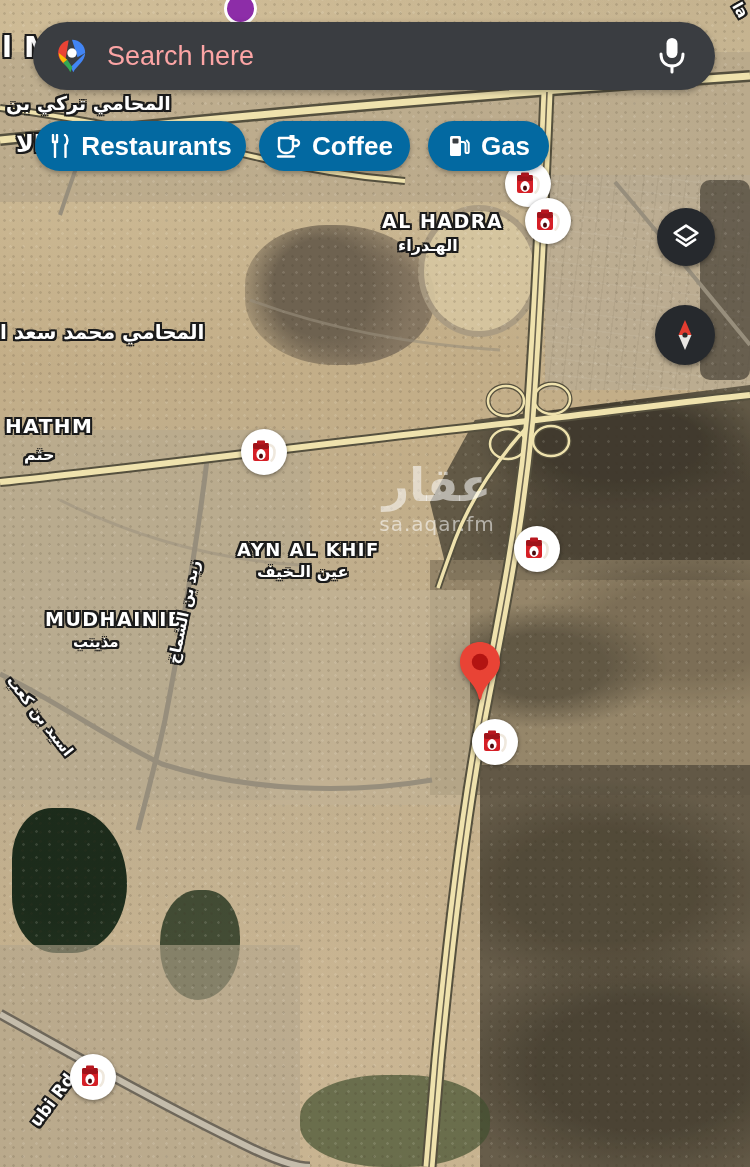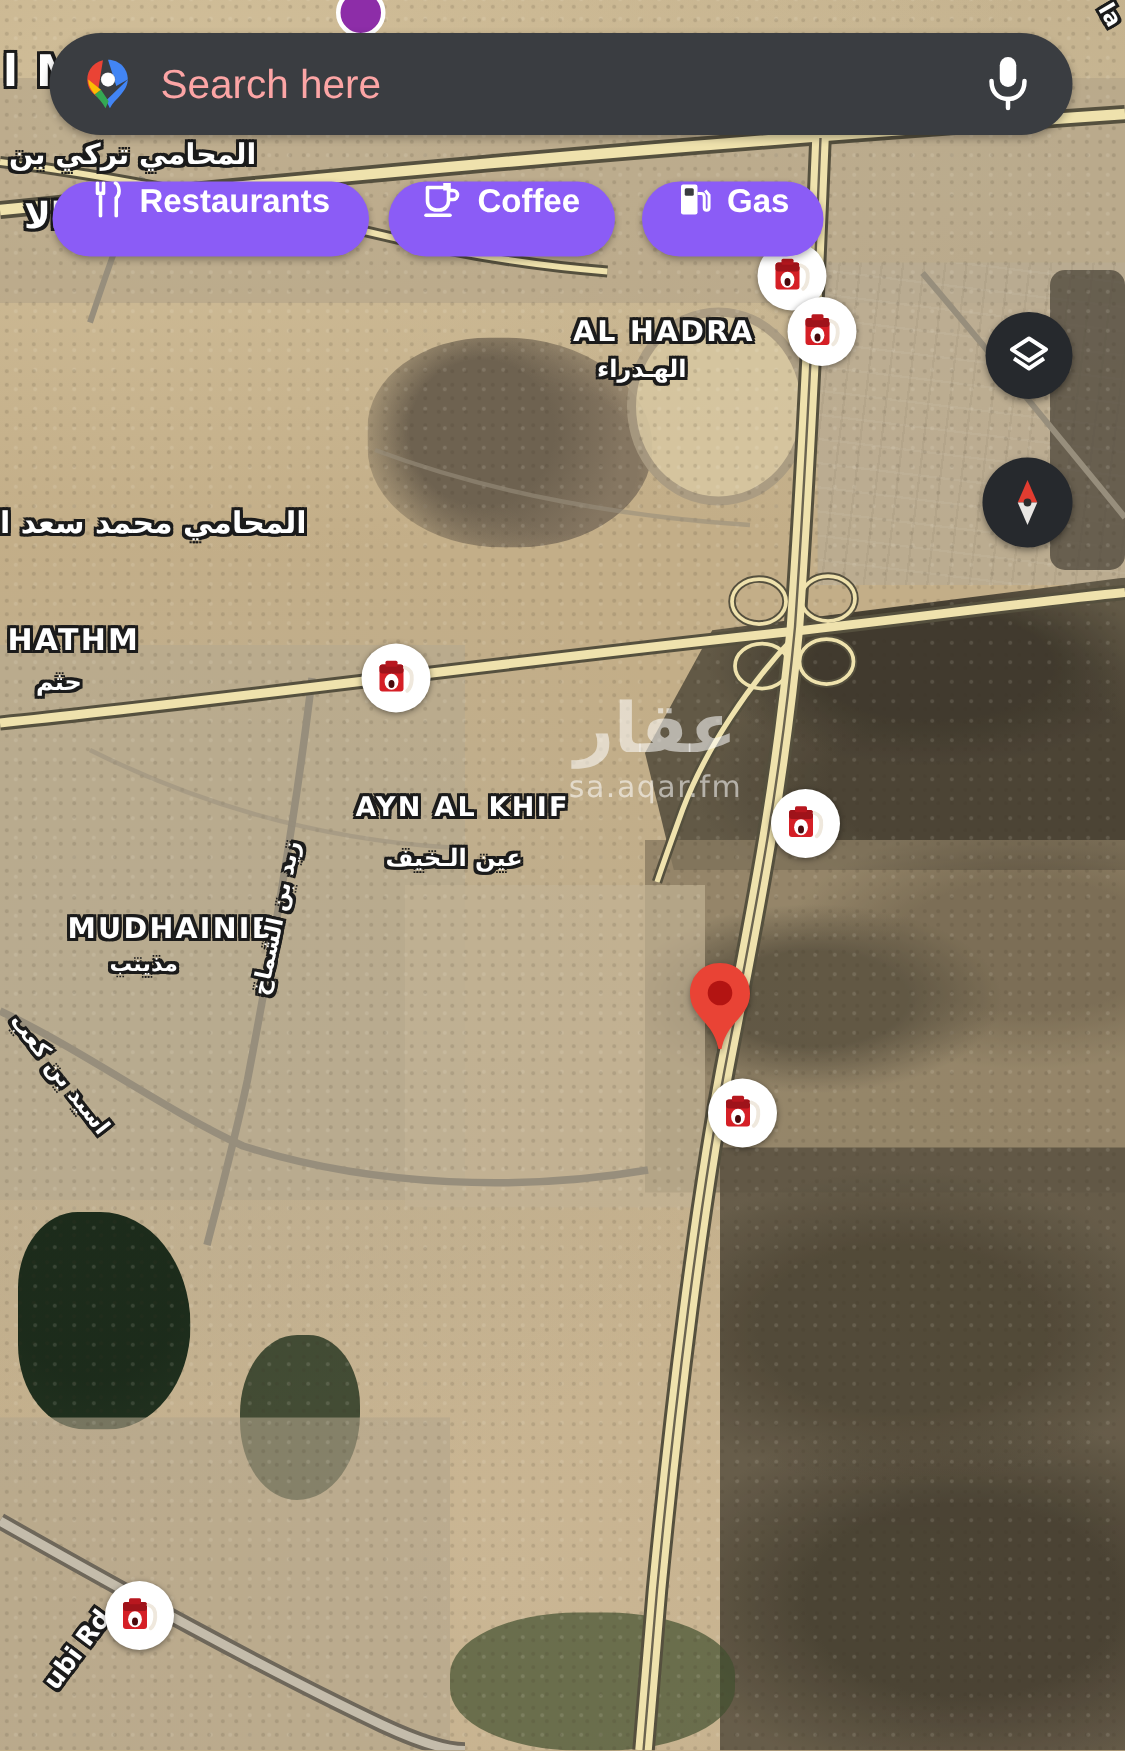--- a/index.html
+++ b/index.html
@@ -80,23 +80,23 @@
     background:#8d2da8;border:3px solid #fff;z-index:12;}
 
   
   #search-bar{position:absolute;left:33px;top:22px;width:682px;height:68px;background:#3a3d41;
     border-radius:34px;z-index:40;display:flex;align-items:center;box-shadow:0 2px 6px rgba(0,0,0,.3);}
   #gmaps-logo{width:34px;height:34px;margin-left:22px;flex:0 0 auto;}
   #search-placeholder{color:#fca5a5;font-size:27px;margin-left:18px;flex:1;
     font-family:"Liberation Sans",sans-serif;}
   #mic{width:30px;height:40px;margin-right:28px;flex:0 0 auto;}
 
-  .chip{position:absolute;top:121px;height:50px;background:#8b5cf6;border-radius:25px;z-index:41;
-    display:flex;align-items:flex-start;justify-content:center;gap:10px;color:#fff;
-    font-size:22px;font-weight:bold;box-shadow:0 2px 5px rgba(0,0,0,.3);
+  .chip{position:absolute;top:121px;height:50px;background:#0369a1;border-radius:25px;z-index:41;
+    display:flex;align-items:center;justify-content:center;gap:10px;color:#fff;
+    font-size:26px;font-weight:bold;box-shadow:0 2px 5px rgba(0,0,0,.3);
     font-family:"Liberation Sans",sans-serif;}
   .chip svg{flex:0 0 auto;}
 
   .round-btn{position:absolute;border-radius:50%;background:#26292d;z-index:45;
     display:flex;align-items:center;justify-content:center;box-shadow:0 2px 5px rgba(0,0,0,.4);}
   #layers-btn{left:657px;top:208px;width:58px;height:58px;}
   #compass-btn{left:655px;top:305px;width:60px;height:60px;}
 </style>
 </head>
 <body>
@@ -230,24 +230,24 @@
       <polygon points="11.5,18 24.5,18 18,33" fill="#e8e6e3"></polygon>
       <circle cx="18" cy="18" r="2.6" fill="#2b2b2b"></circle>
     </svg>
   </div>
 
 <span class="map-label city" style="font-size: 29px; z-index: 5; left: 2px; top: 30px;">l Madinah M</span>
     <span class="map-label arabic" style="font-size: 19px; z-index: 15; left: 6px; top: 92px;">المحامي تركي بن</span>
     <span class="map-label arabic" style="font-size: 24px; z-index: 15; left: 16px; top: 130px;">و الا</span>
     <span class="map-label district" style="font-size: 19px; z-index: 15; left: 382px; top: 210px;">AL HADRA</span>
     <span class="map-label arabic" style="font-size: 16px; z-index: 15; left: 398px; top: 236px;">الهـدراء</span>
-    <span class="map-label arabic" style="font-size: 20px; z-index: 15; left: 0px; top: 336px;">المحامي محمد سعد ا</span>
+    <span class="map-label arabic" style="font-size: 20px; z-index: 15; left: 0px; top: 320px;">المحامي محمد سعد ا</span>
     <span class="map-label district" style="font-size: 20px; z-index: 15; left: 5px; top: 414px;">HATHM</span>
     <span class="map-label arabic" style="font-size: 16px; z-index: 15; left: 24px; top: 445px;">حثم</span>
-    <span class="map-label district" style="font-size: 18px; z-index: 15; left: 237px; top: 528px;">AYN AL KHIF</span>
+    <span class="map-label district" style="font-size: 18px; z-index: 15; left: 237px; top: 539px;">AYN AL KHIF</span>
     <span class="map-label arabic" style="font-size: 16px; z-index: 15; left: 257px; top: 562px;">عين الـخيف</span>
     <span class="map-label district" style="font-size: 19px; z-index: 15; left: 45px; top: 608px;">MUDHAINIB</span>
     <span class="map-label arabic" style="font-size: 15px; z-index: 15; left: 73px; top: 633px;">مذينب</span>
     <span class="map-label street rot" style="font-size: 15px; z-index: 15; left: 184px; top: 612px; transform: translate(-50%, -50%) rotate(-78deg);">زيد بن الشماخ</span>
     <span class="map-label street rot" style="font-size: 15px; z-index: 15; left: 40px; top: 716px; transform: translate(-50%, -50%) rotate(52deg);">اسيد بن كعب</span>
     <span class="map-label street rot" style="font-size: 17px; z-index: 15; left: 52px; top: 1100px; transform: translate(-50%, -50%) rotate(-53deg);">ubi Rd</span>
     <span class="map-label street rot" style="font-size: 15px; z-index: 15; left: 740px; top: 10px; transform: translate(-50%, -50%) rotate(60deg);">la</span>
     <div class="gas-marker" style="left: 505px; top: 161px;">
       <svg width="30" height="30" viewBox="0 0 30 30">
         <rect x="4" y="6" width="16" height="18" rx="2" fill="#d51f26"></rect>

